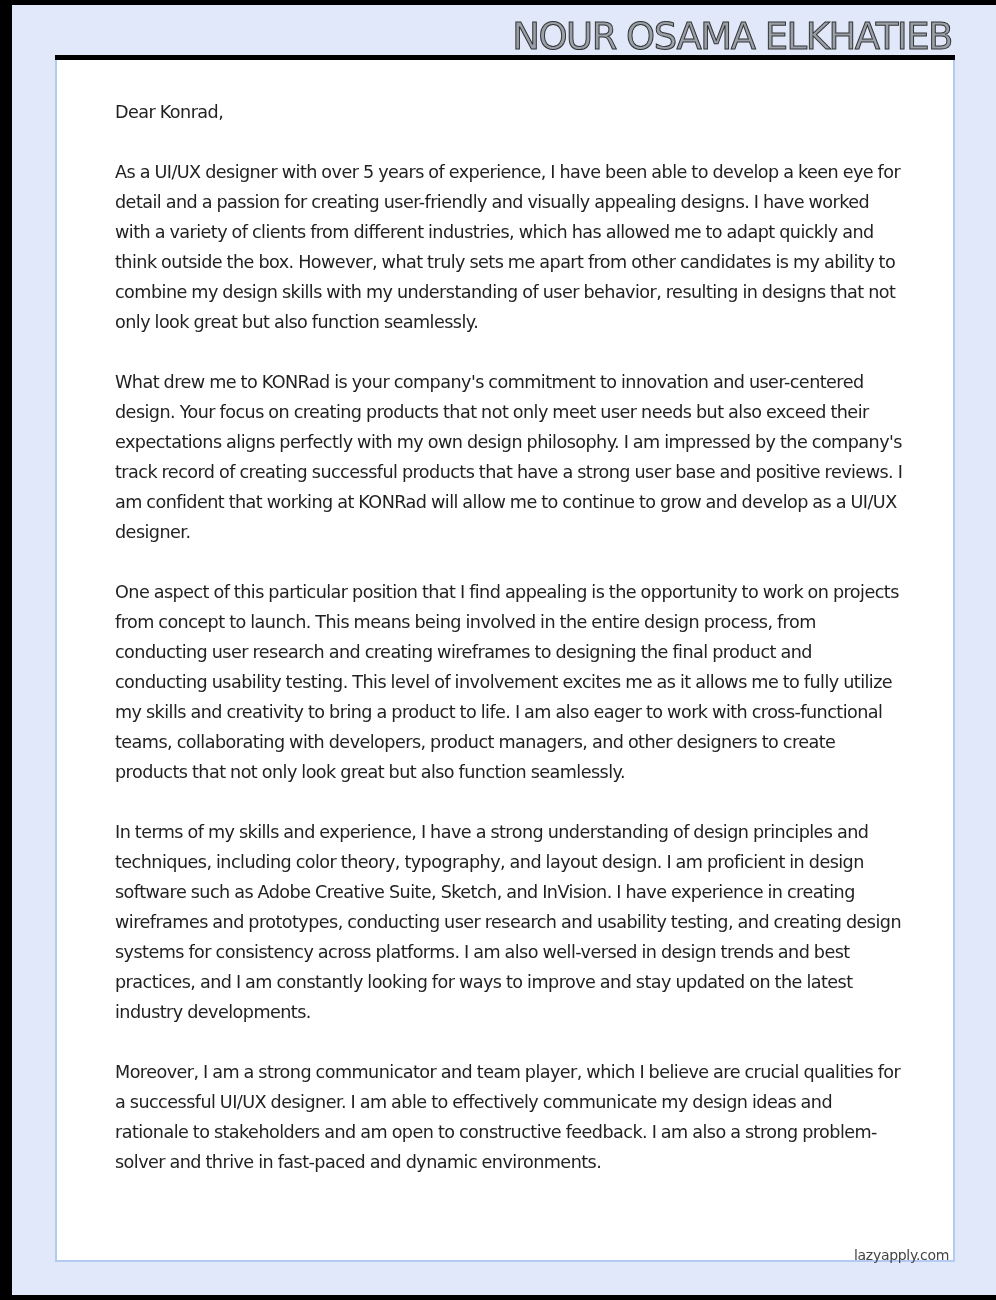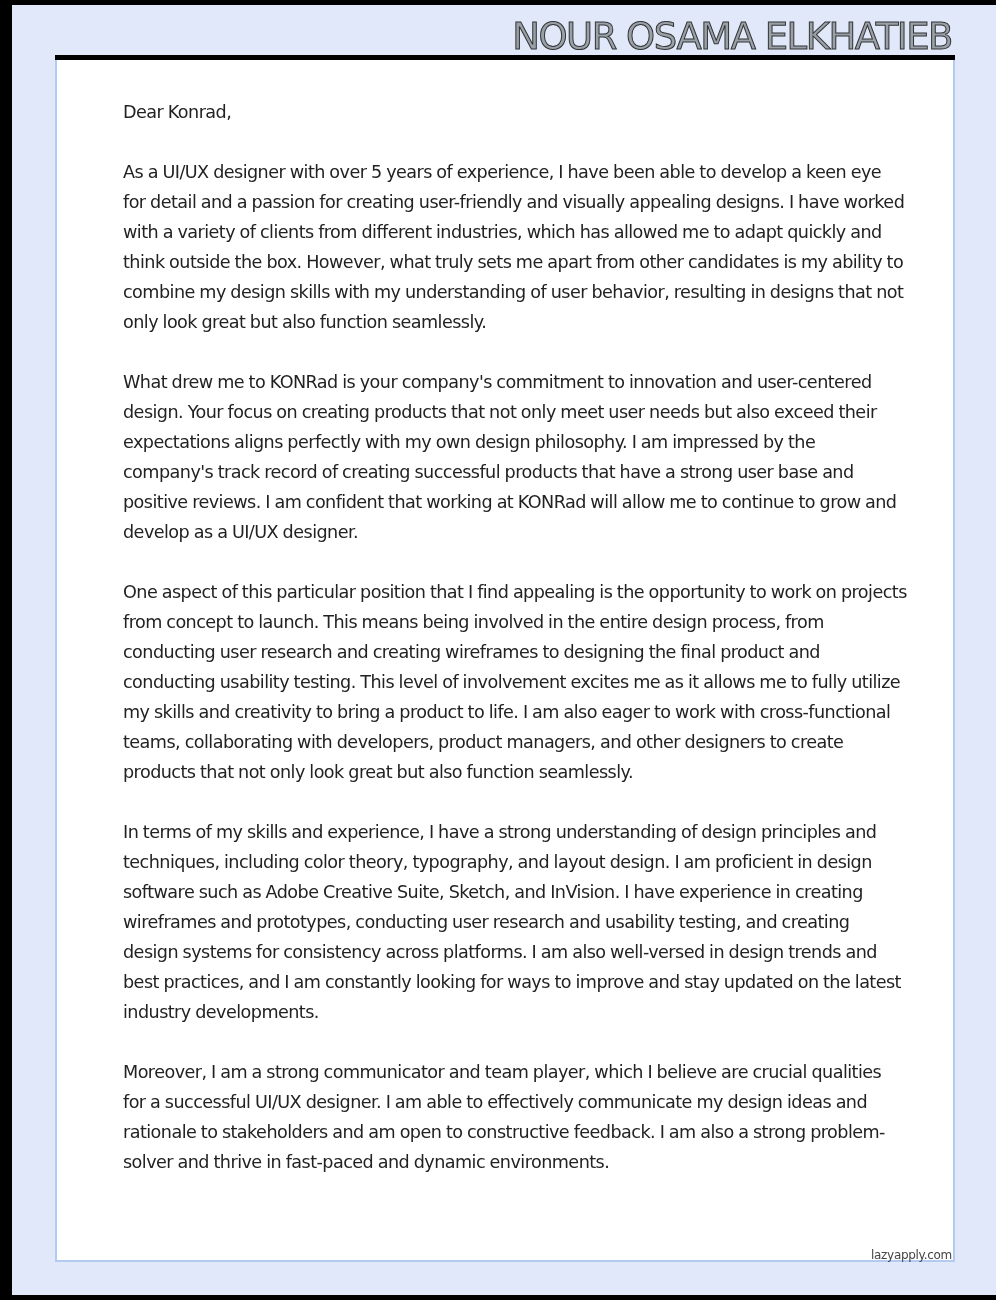--- a/index.html
+++ b/index.html
@@ -60,32 +60,31 @@
       top: 92px;
       width: 800px;
       font-family: "DejaVu Sans", sans-serif;
       font-size: 17.6px;
       line-height: 30px;
       color: #222;
       letter-spacing: -0.55px;
       word-spacing: -0.5px;
     }
     .letter p {
-      margin: 0 0 30px 16px;
+      margin: 0 0 30px 8px;
     }
     .watermark {
       position: absolute;
       left: 842px;
       top: 1240px;
       font-family: "DejaVu Sans", sans-serif;
-      font-size: 12px;
+      font-size: 14px;
       line-height: 20px;
       color: #444;
       letter-spacing: -0.3px;
-      margin-left: 17px;
     }
   </style>
 </head>
 <body>
 
 <div class="frame">
   <div class="name-title">NOUR OSAMA ELKHATIEB</div>
   <div class="title-bar"></div>
   <div class="page"></div>
   <div class="letter">

